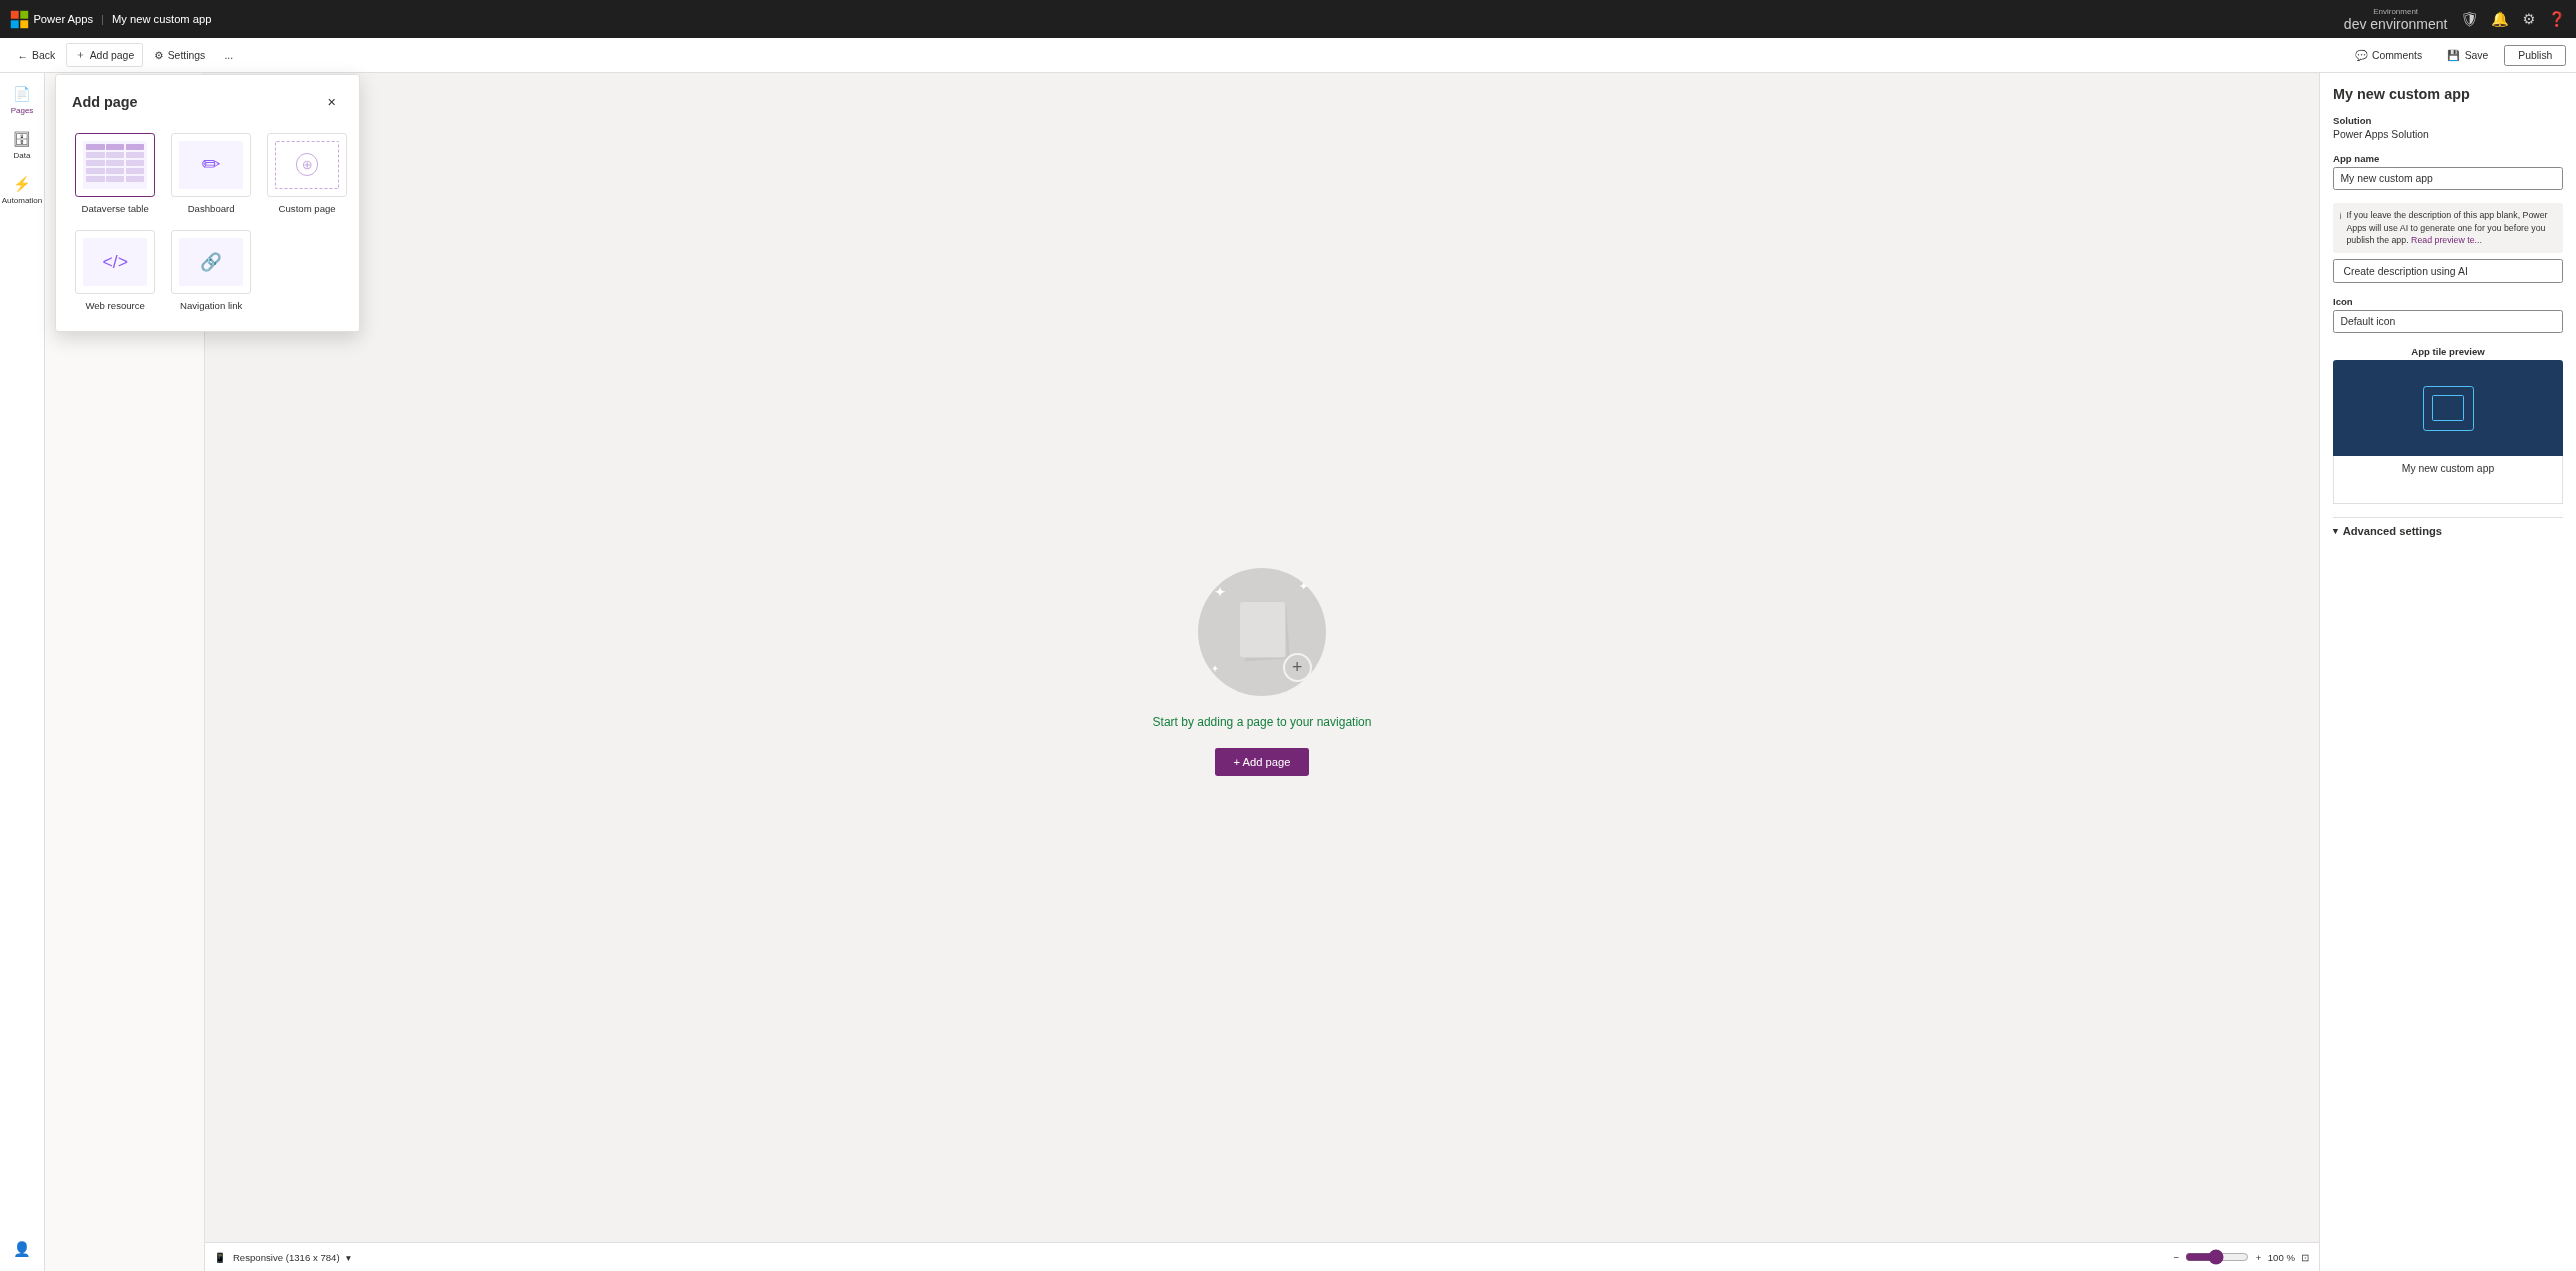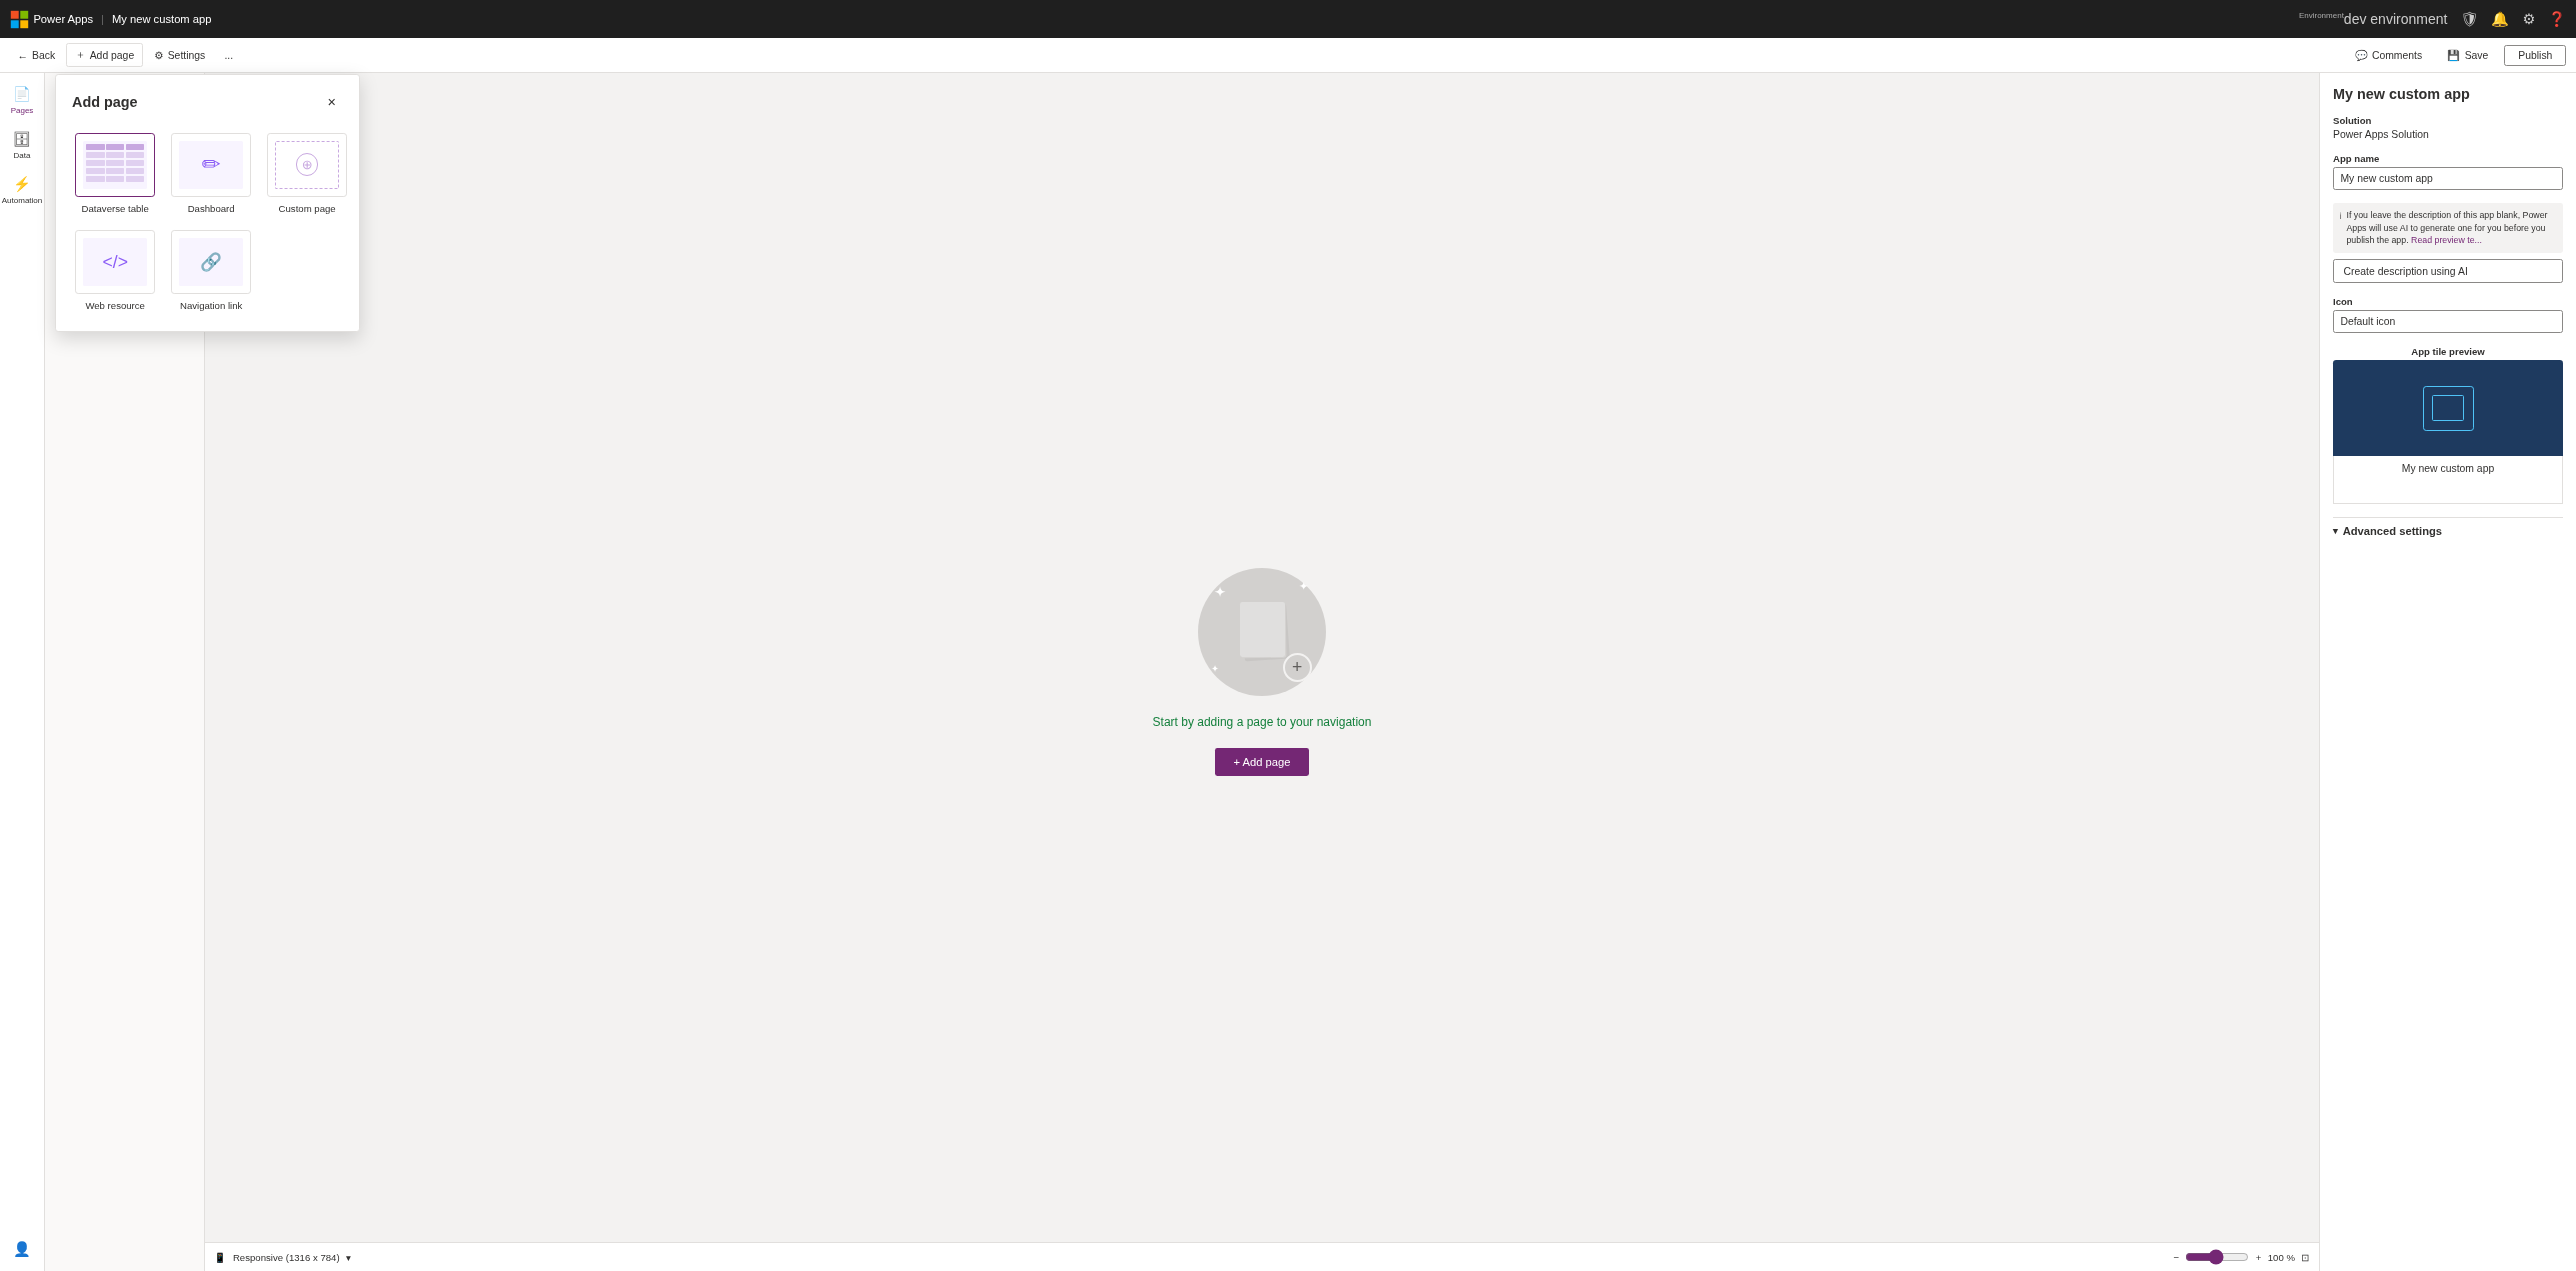--- a/index.html
+++ b/index.html
@@ -11,21 +11,21 @@
       align-items: center;
       background: #1f1f1f;
       height: 38px;
       padding: 0 9.6px;
       gap: 6.4px;
       color: white;
     }
     .titlebar-logo { display: flex; align-items: center; gap: 4.8px; }
     .ms-logo { width: 19px; height: 19px; }
     .titlebar-right { margin-left: auto; display: flex; align-items: center; gap: 13px; }
-    .titlebar-env { display: flex; flex-direction: row; align-items: flex-start; font-size: 8.8px; color: #ccc; }
+    .titlebar-env { display: flex; flex-direction: column; align-items: center; font-size: 8.8px; color: #ccc; }
     .titlebar-icon { color: #ccc; font-size: 14.4px; cursor: pointer; }
 
     
     .toolbar {
       display: flex;
       align-items: center;
       background: #fff;
       height: 35px;
       border-bottom: 0.8px solid #e1dfdd;
       padding: 0 9.6px;

